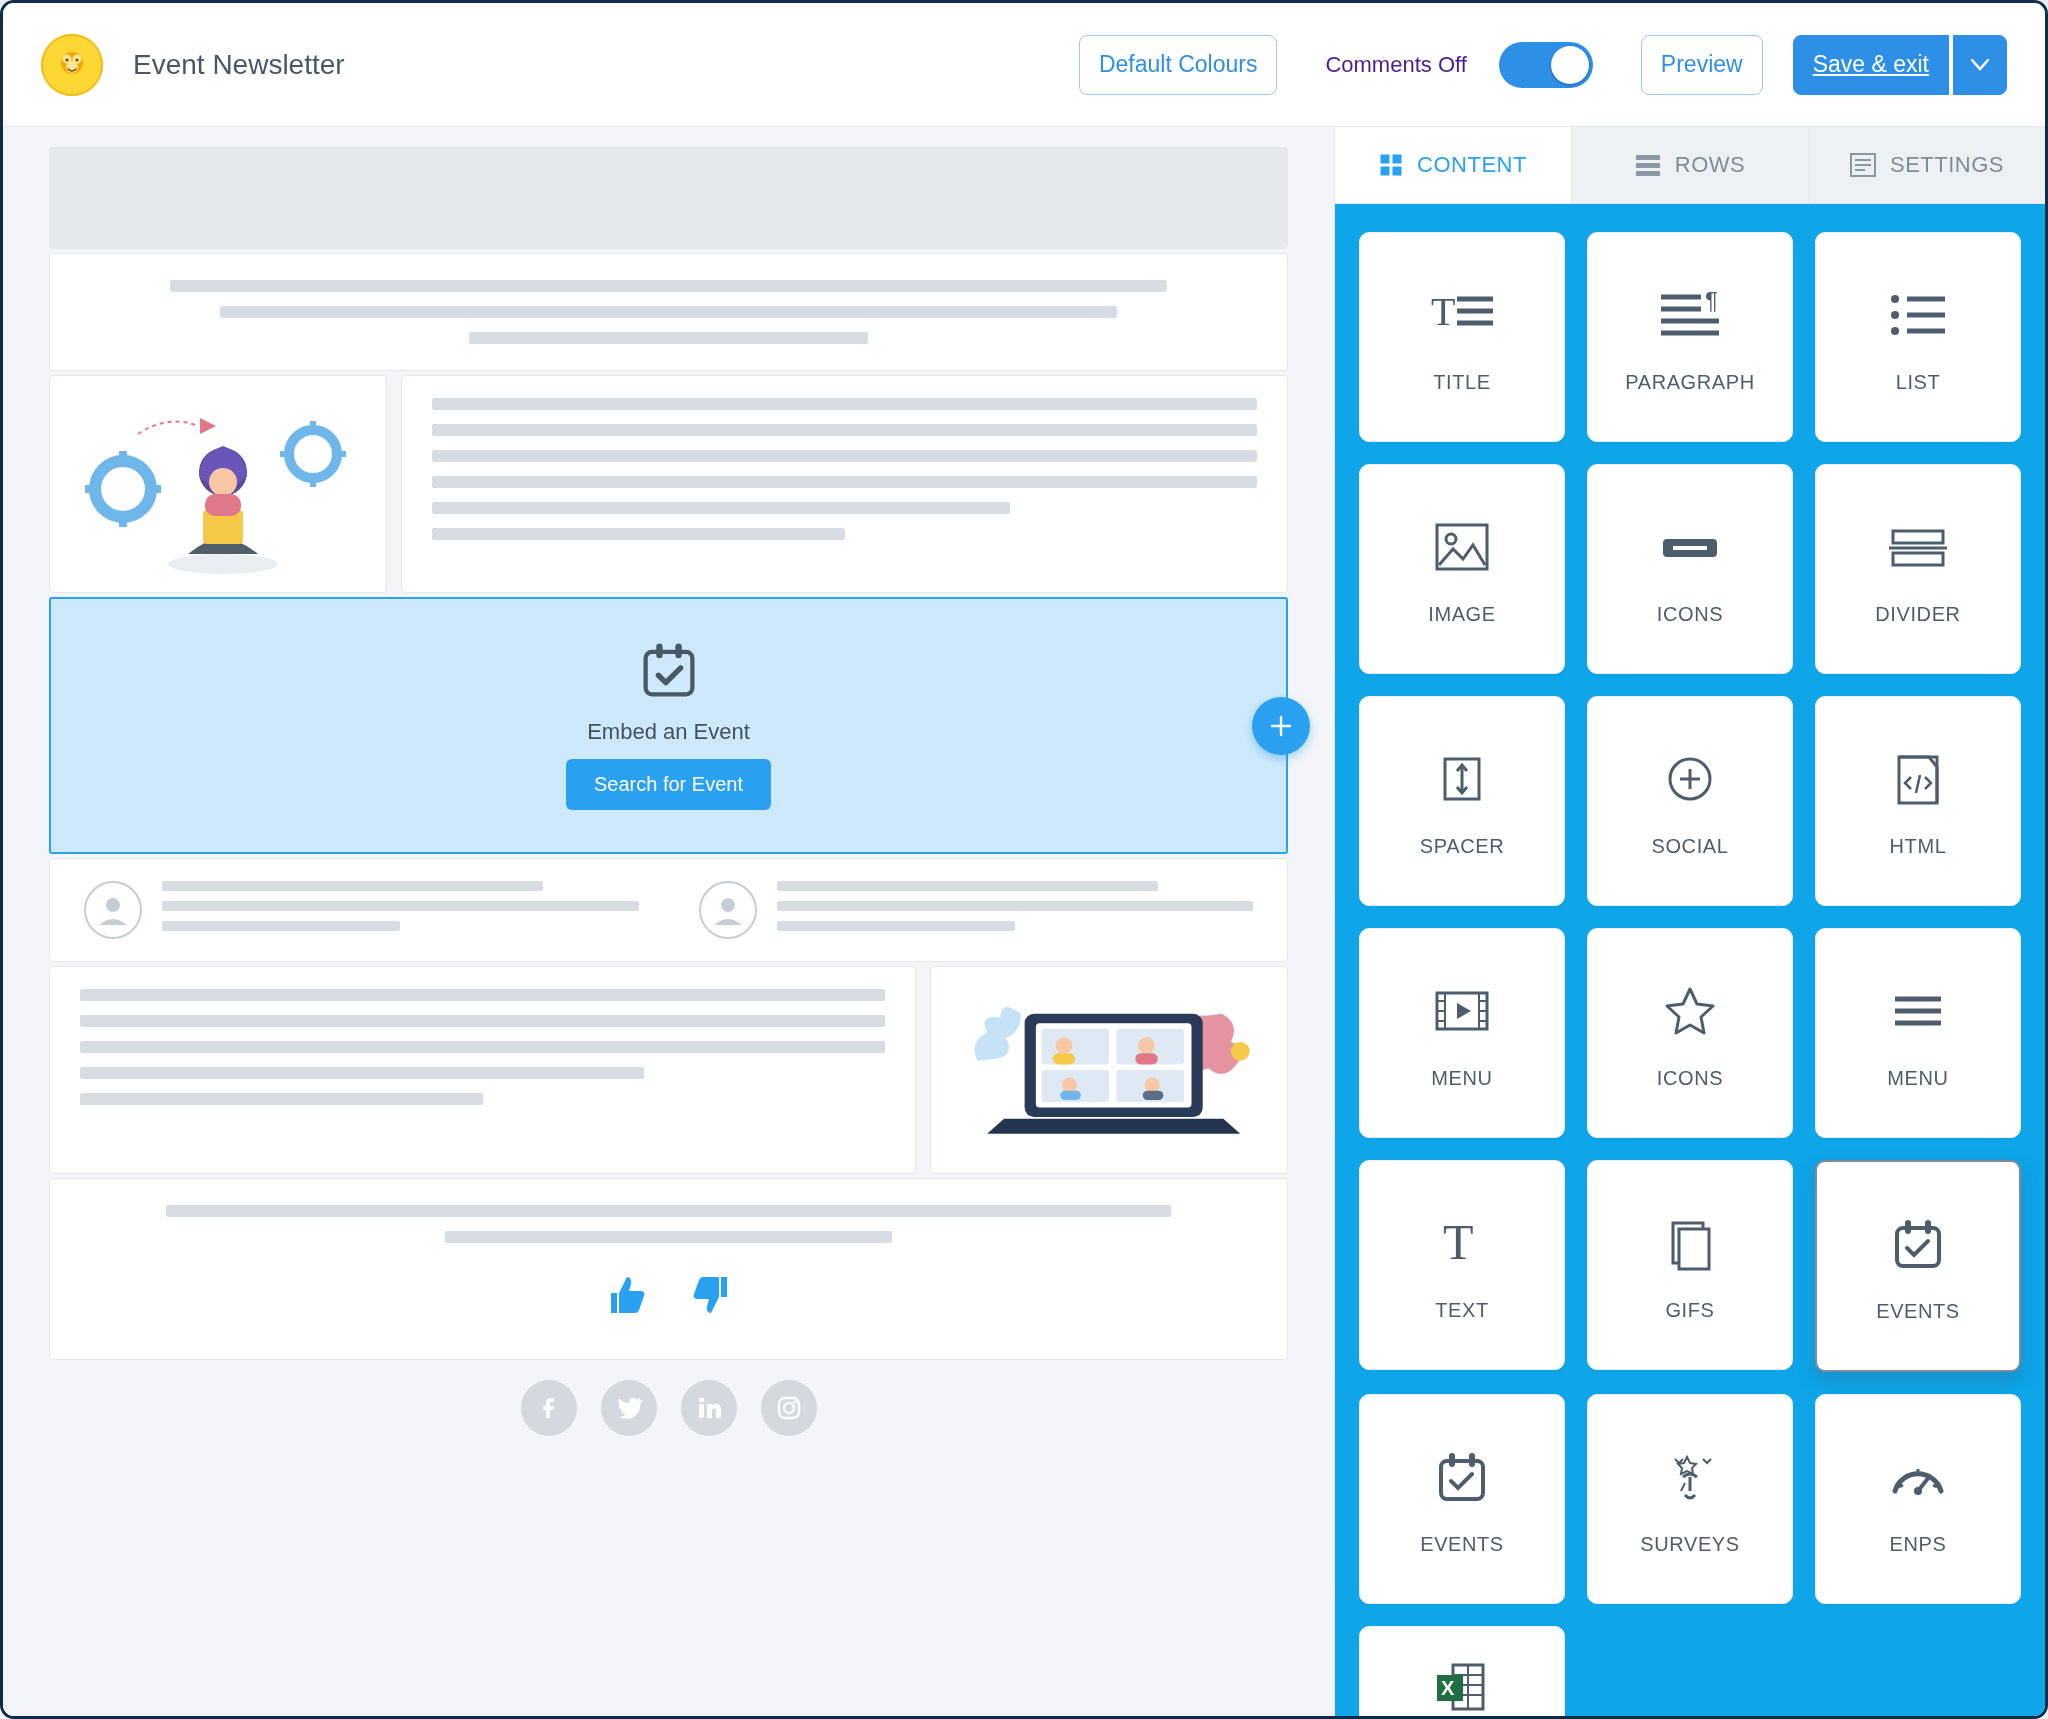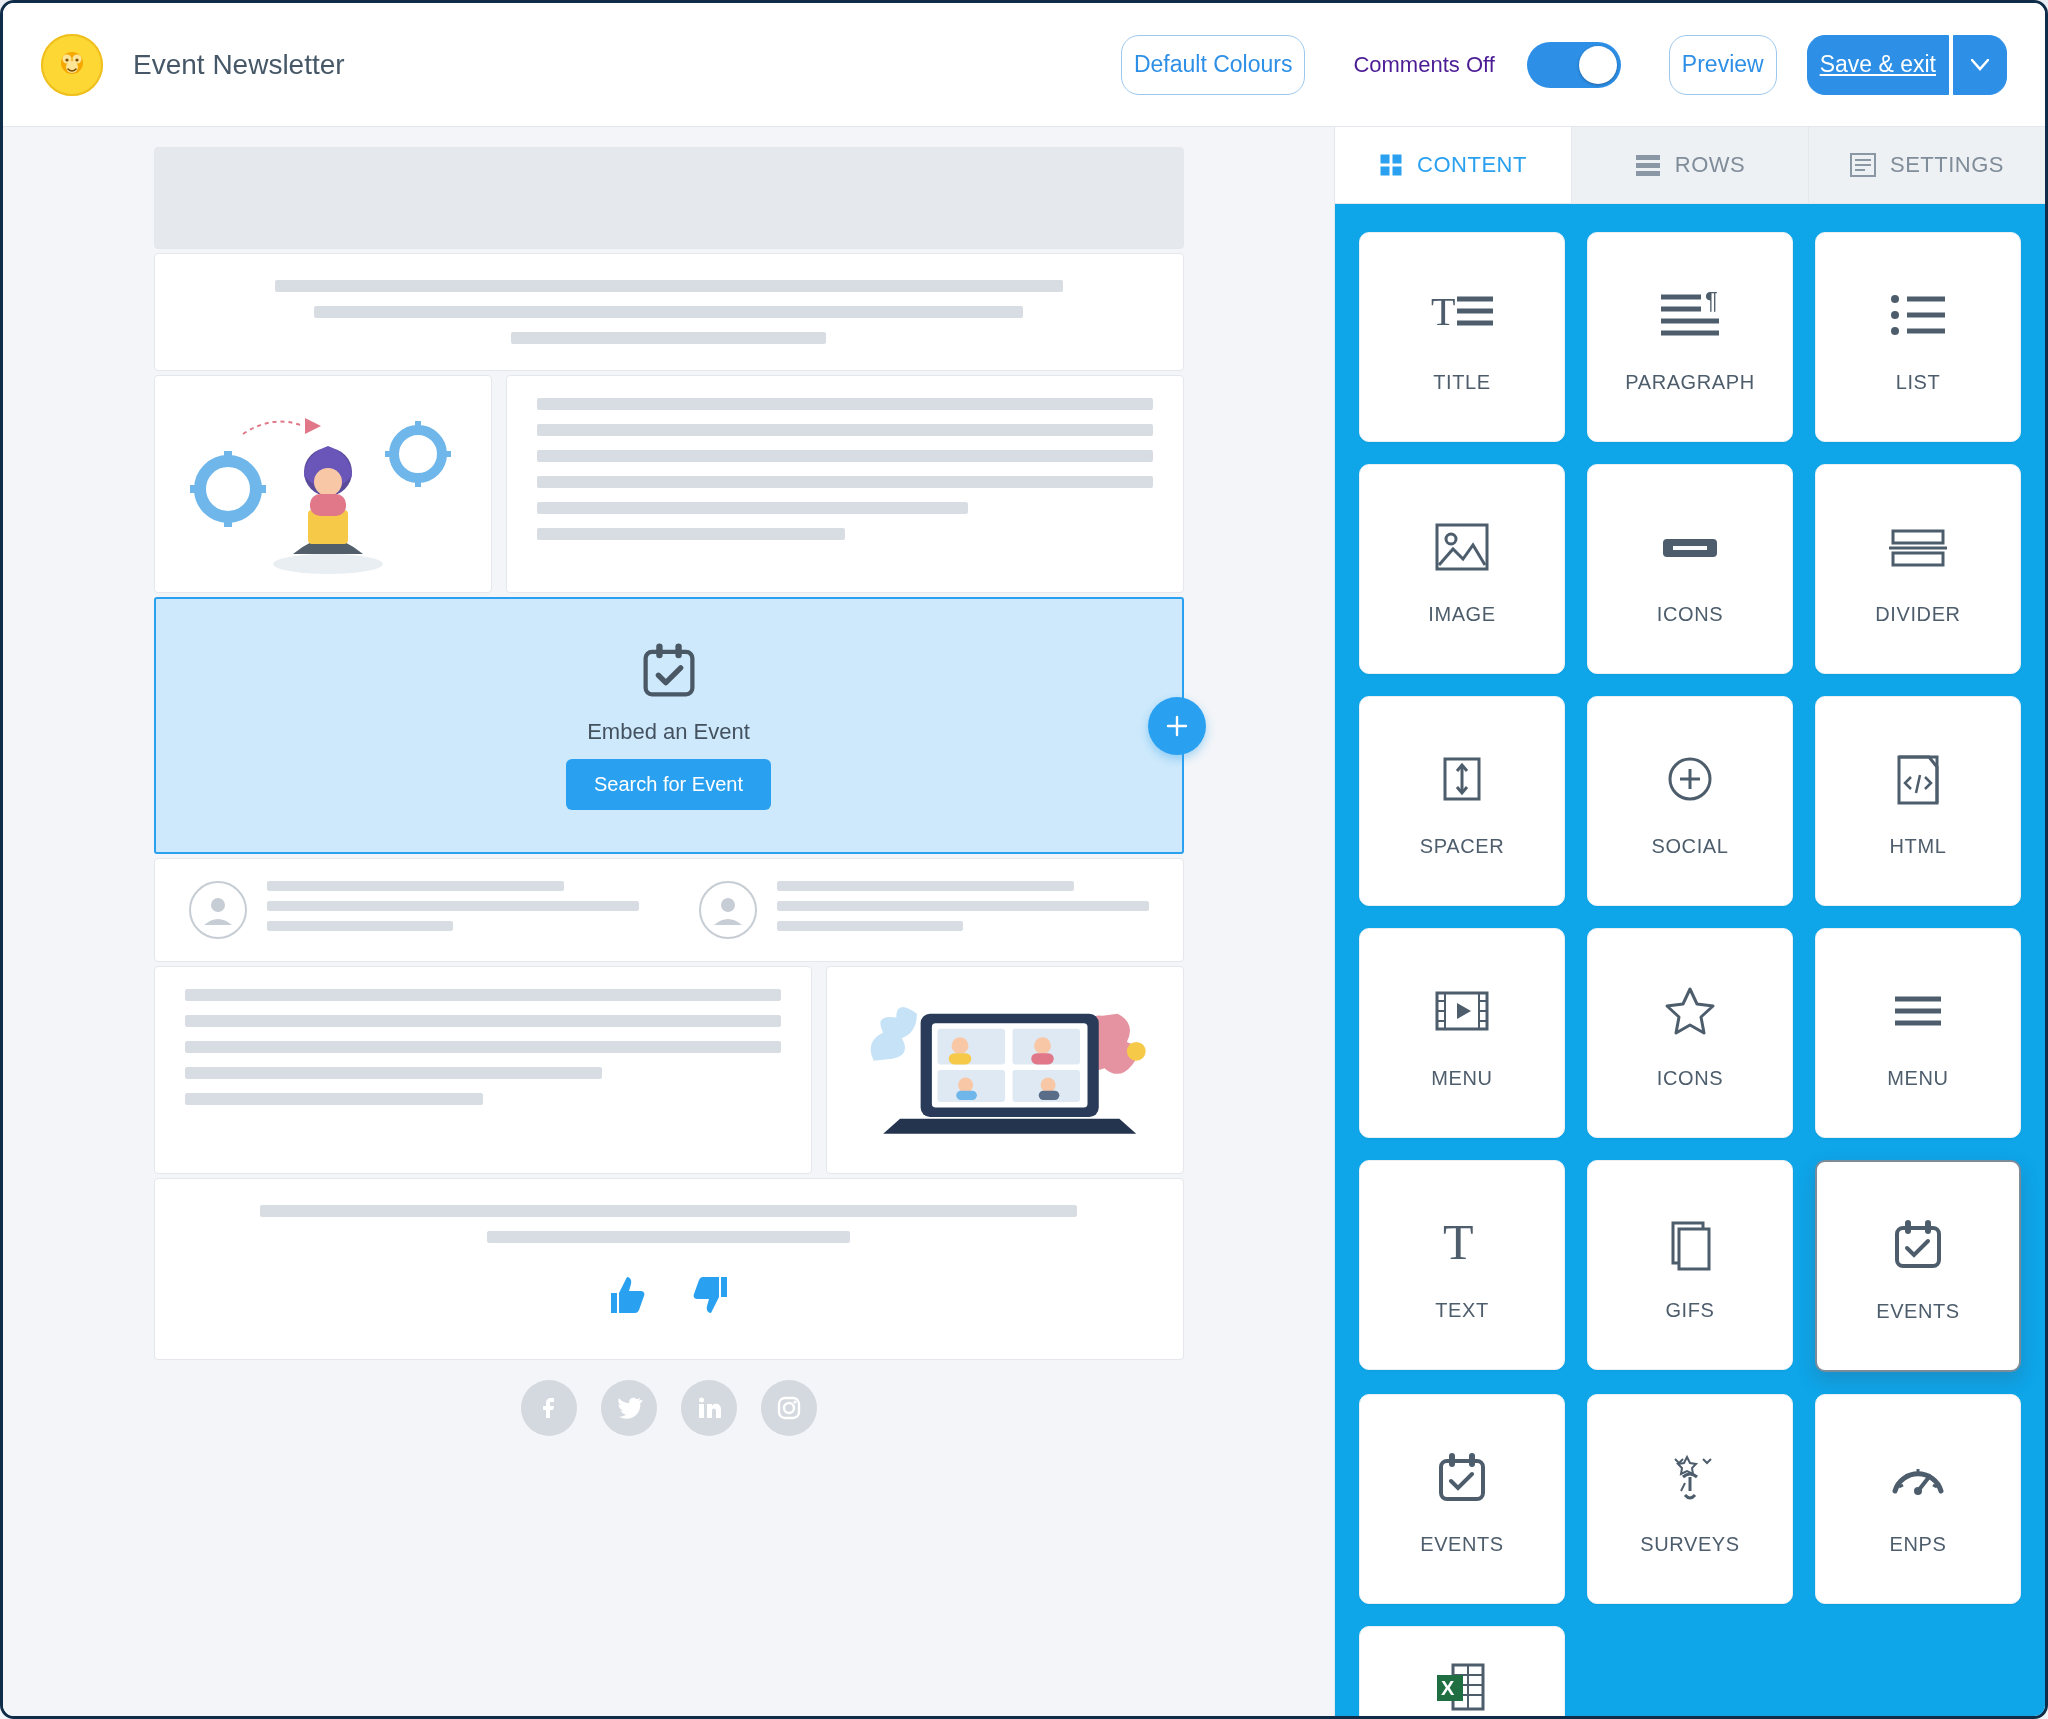--- a/index.html
+++ b/index.html
@@ -51,22 +51,22 @@
     background:#fdd835;
     display:flex;align-items:center;justify-content:center;
     box-shadow:0 0 0 2px #efbf20 inset;
   }
   .title{
     font-size:28px;color:#465867;flex-shrink:0;
   }
   .spacer-flex{flex:1 1 auto;}
   .hdr-btn{
     height:58px;
-    padding:0 12px;
-    border-radius:18px;
+    padding:0 19px;
+    border-radius:8px;
     background:#fff;
     border:1.5px solid #9dc7ec;
     color:var(--blue);
     font-size:23px;
     display:flex;align-items:center;justify-content:center;
     cursor:pointer;
   }
   .hdr-btn.primary{
     background:var(--blue);
     border-color:var(--blue);
@@ -97,21 +97,21 @@
 
   
   .canvas{
     flex:1 1 auto;
     overflow:hidden;
     padding:20px 34px;
     position:relative;
     background:var(--bg);
   }
   .doc{
-    width:1030px;
+    width:1239px;
     margin:0 auto;
     display:flex;
     flex-direction:column;
     gap:4px;
     justify-content:center;
   }
   .block{
     background:#ffffff;
     border:1px solid var(--border);
     border-radius:4px;

